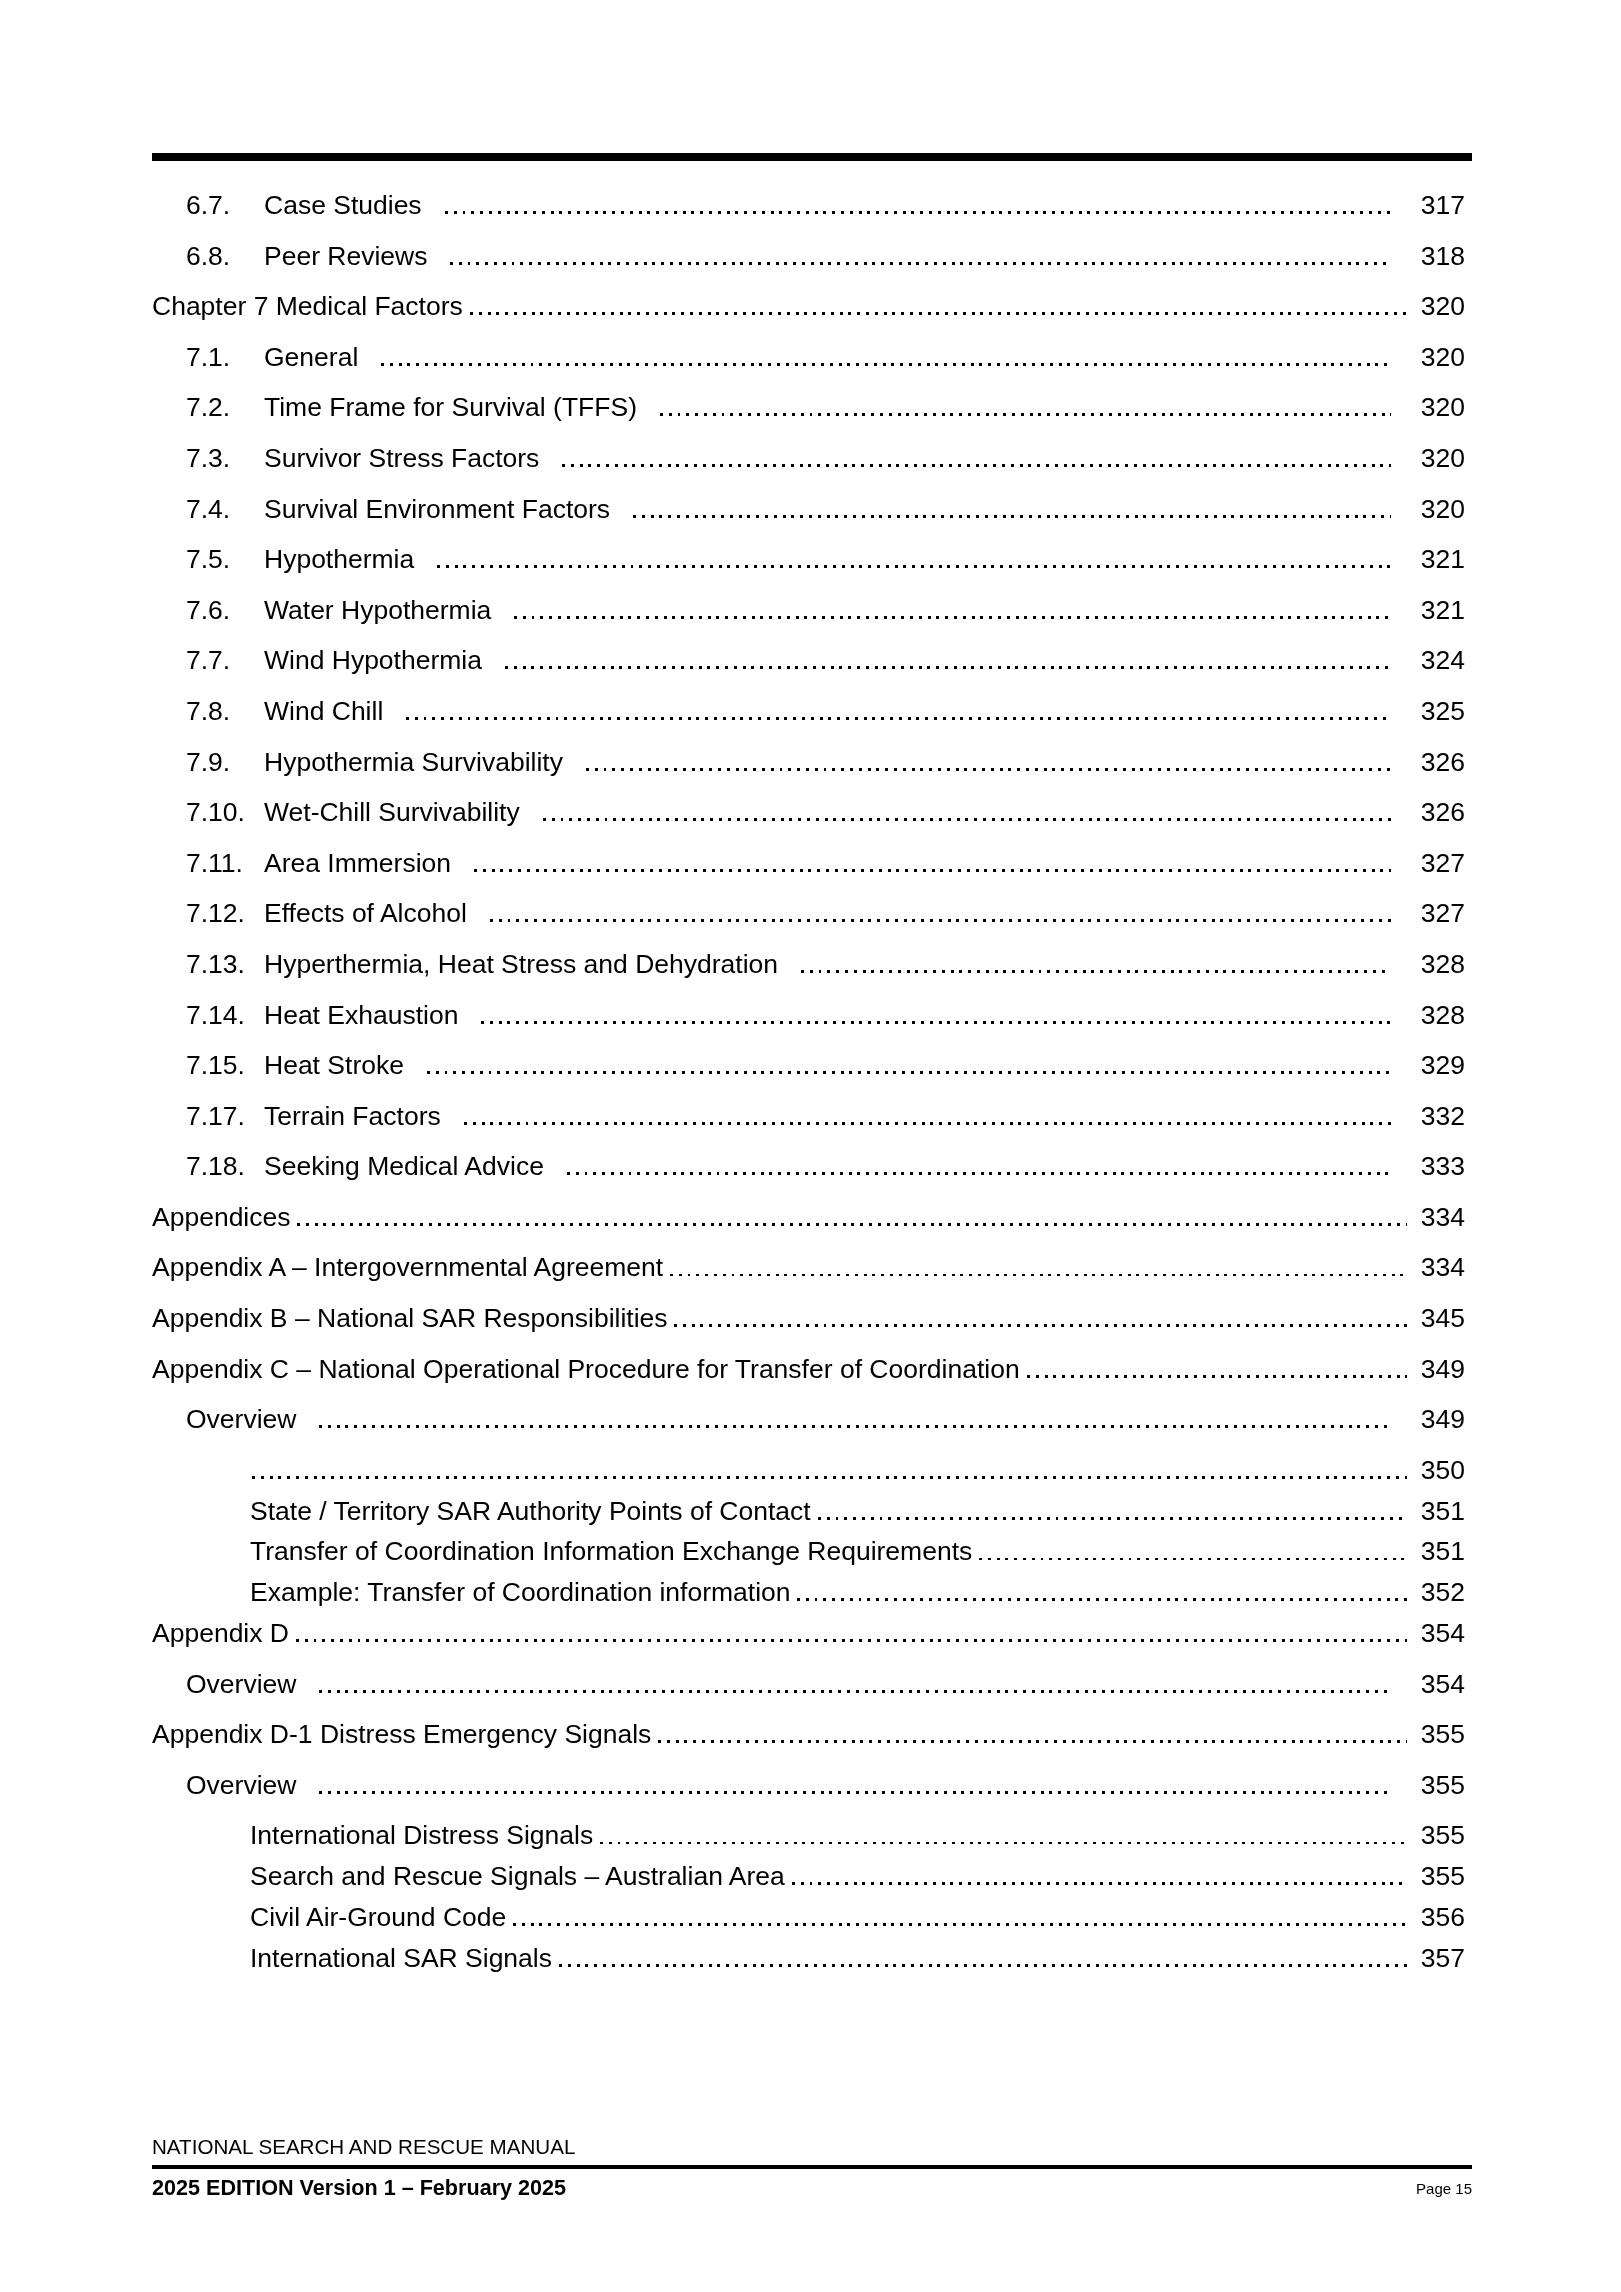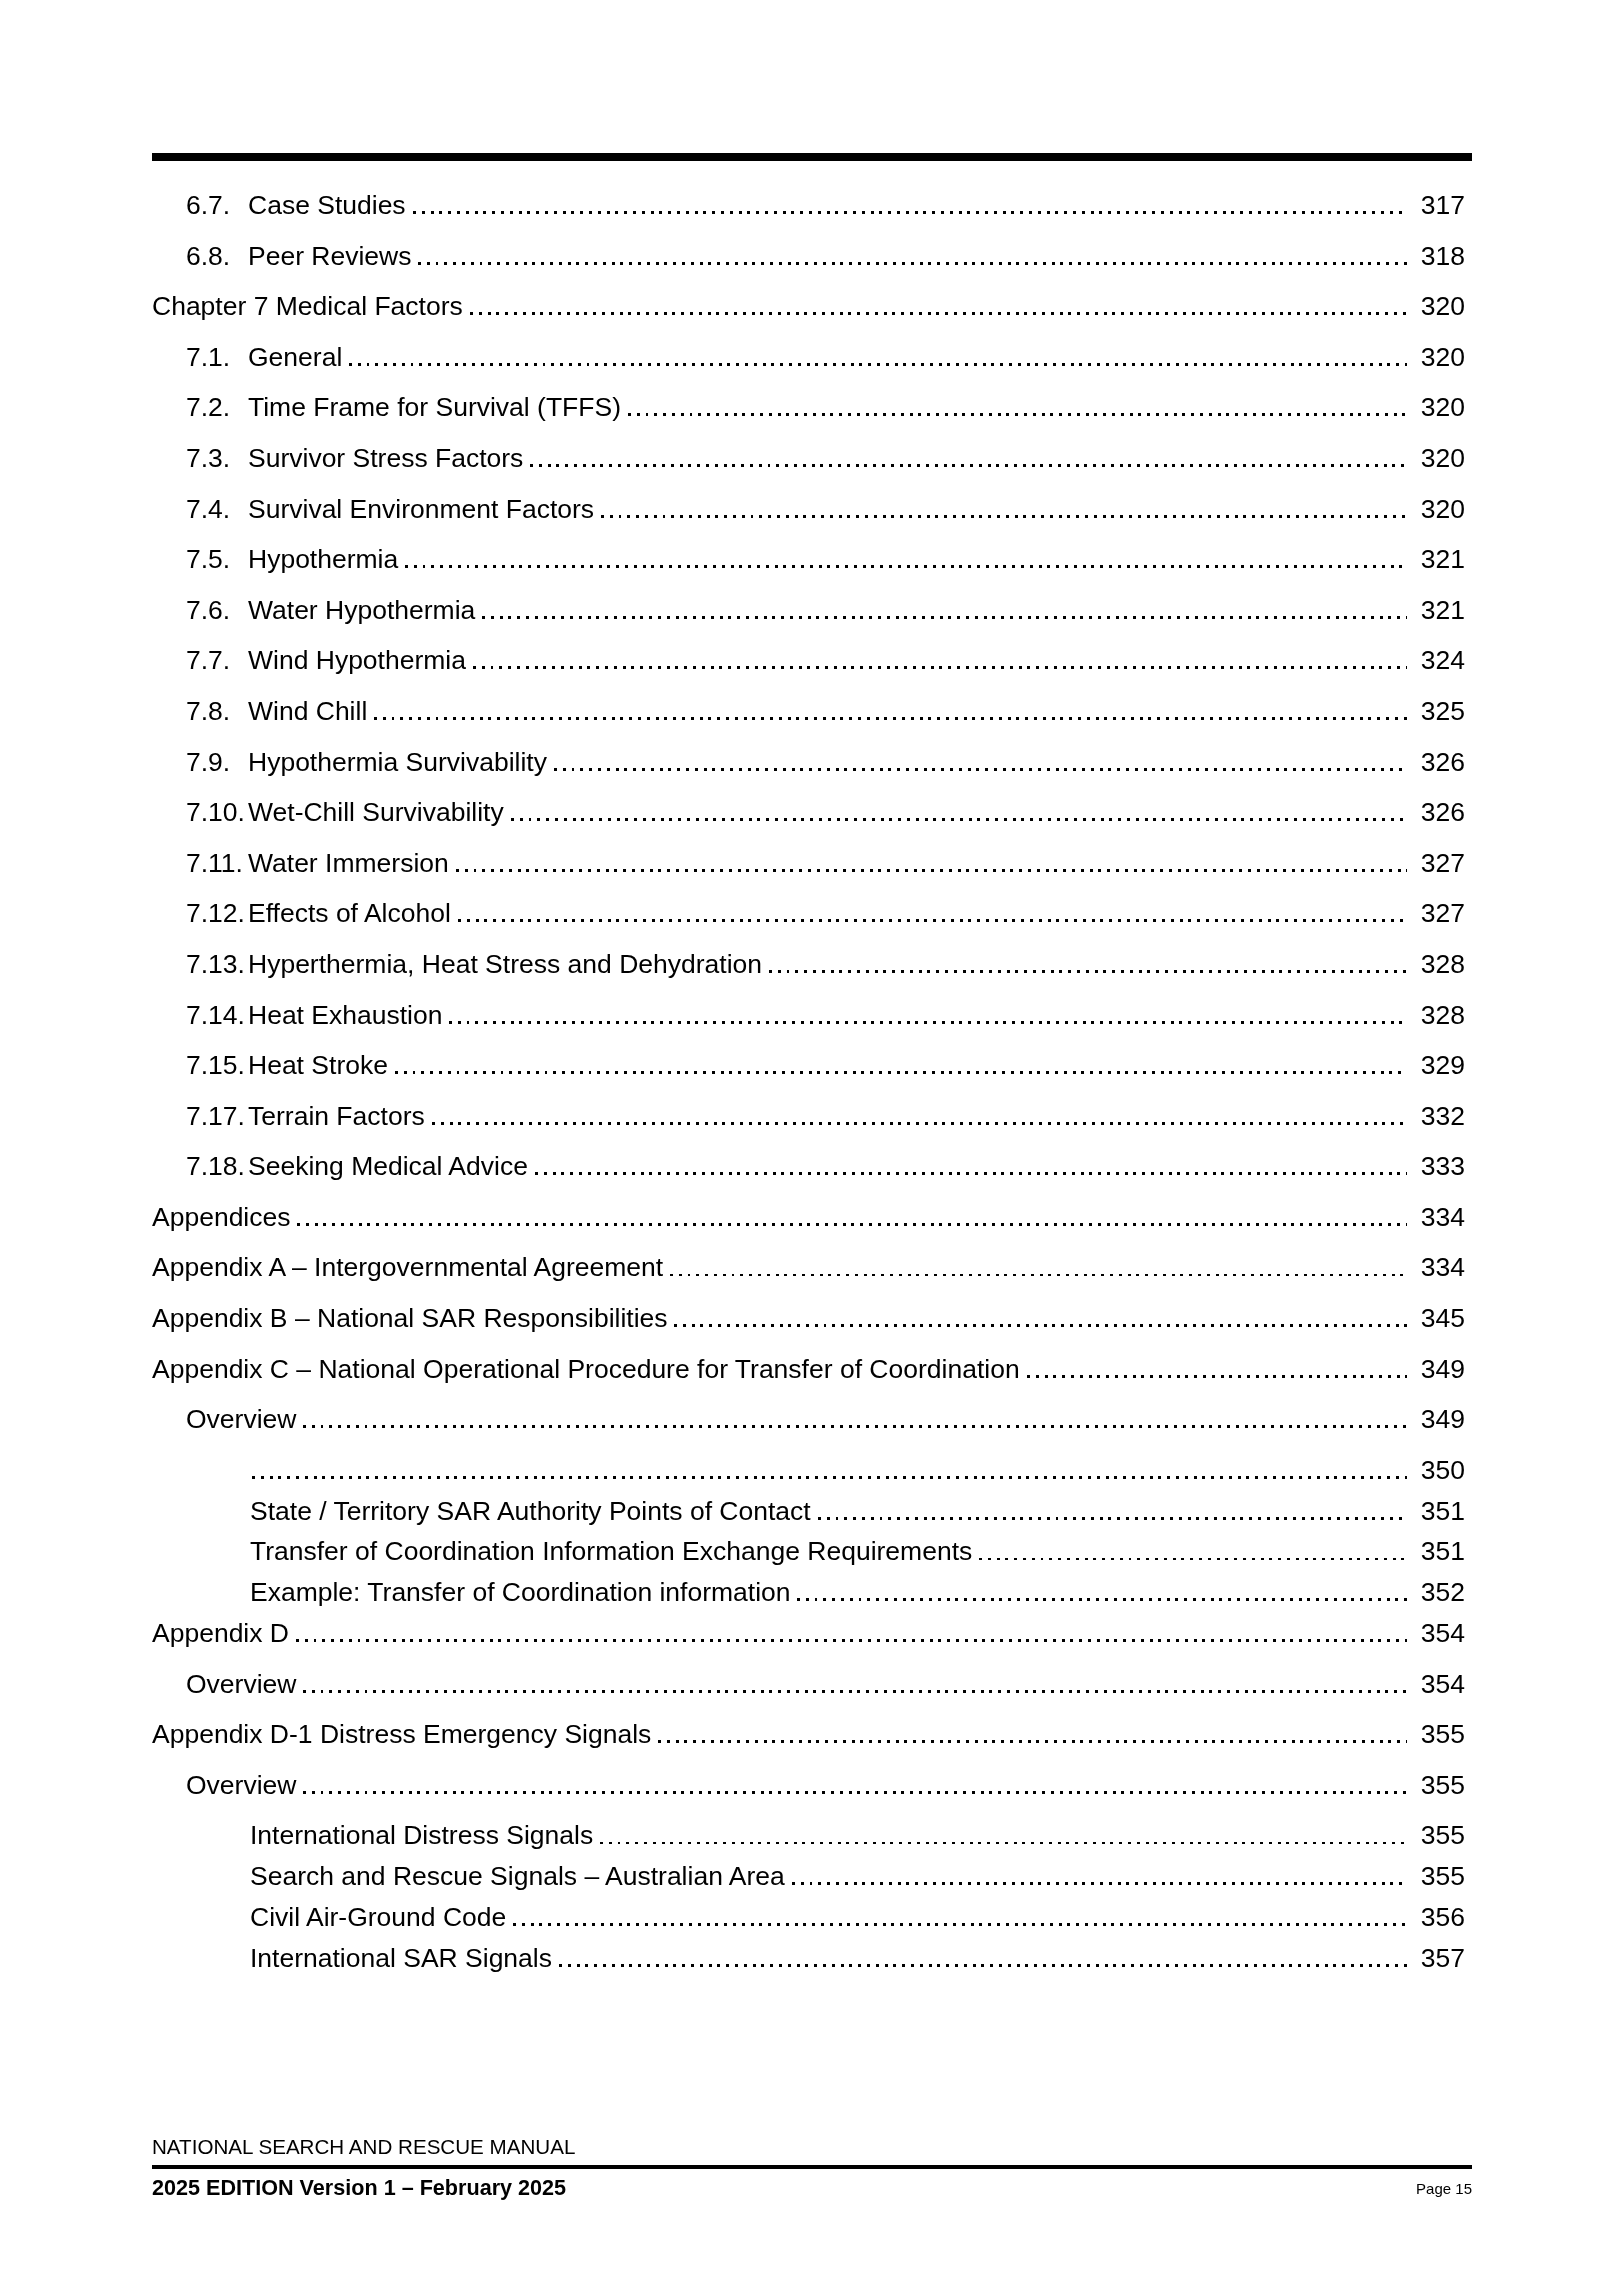--- a/index.html
+++ b/index.html
@@ -32,21 +32,21 @@
     display: flex;
     align-items: baseline;
     font-size: 26.5px;
     line-height: 32px;
     height: 32px;
     margin-bottom: 18.6px;
     white-space: nowrap;
   }
   .toc-row.sub { margin-bottom: 8.8px; }
   .toc-row.head { margin-top: 0; }
-  .toc-row.lvl1 { margin-left: 34px; }
+  .toc-row.lvl1 { margin-left: 34px; gap: 16px; }
   .toc-row.lvl2 { margin-left: 98px; }
   .num { flex: none; width: 62px; }
   .label { flex: none; padding-right: 4.9px; }
   .leader {
     flex: 1 1 29px;
     min-width: 29px;
     height: 2.9px;
     margin: 0 8.8px 0 2px;
     background-image: repeating-linear-gradient(to right, #000000 0 2.9px, transparent 2.9px 8.8px);
   }
@@ -153,21 +153,21 @@
       <span class="pagenum">326</span>
     </div>
       <div class="toc-row lvl1">
       <span class="num">7.10.</span>
       <span class="label">Wet-Chill Survivability</span>
       <span class="leader"></span>
       <span class="pagenum">326</span>
     </div>
       <div class="toc-row lvl1">
       <span class="num">7.11.</span>
-      <span class="label">Water Immersion</span>
+      <span class="label">Area Immersion</span>
       <span class="leader"></span>
       <span class="pagenum">327</span>
     </div>
       <div class="toc-row lvl1">
       <span class="num">7.12.</span>
       <span class="label">Effects of Alcohol</span>
       <span class="leader"></span>
       <span class="pagenum">327</span>
     </div>
       <div class="toc-row lvl1">

